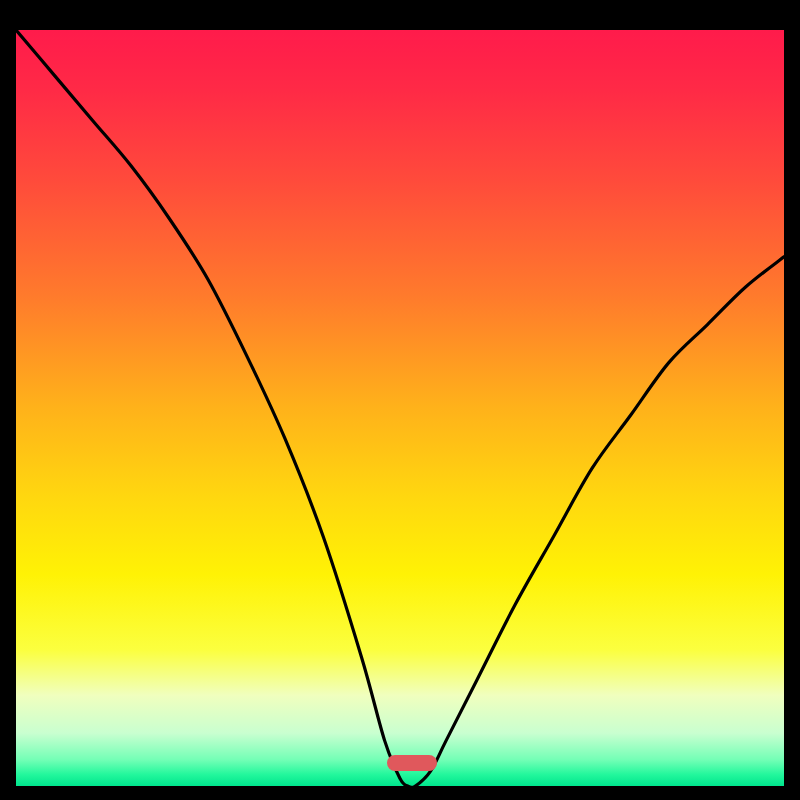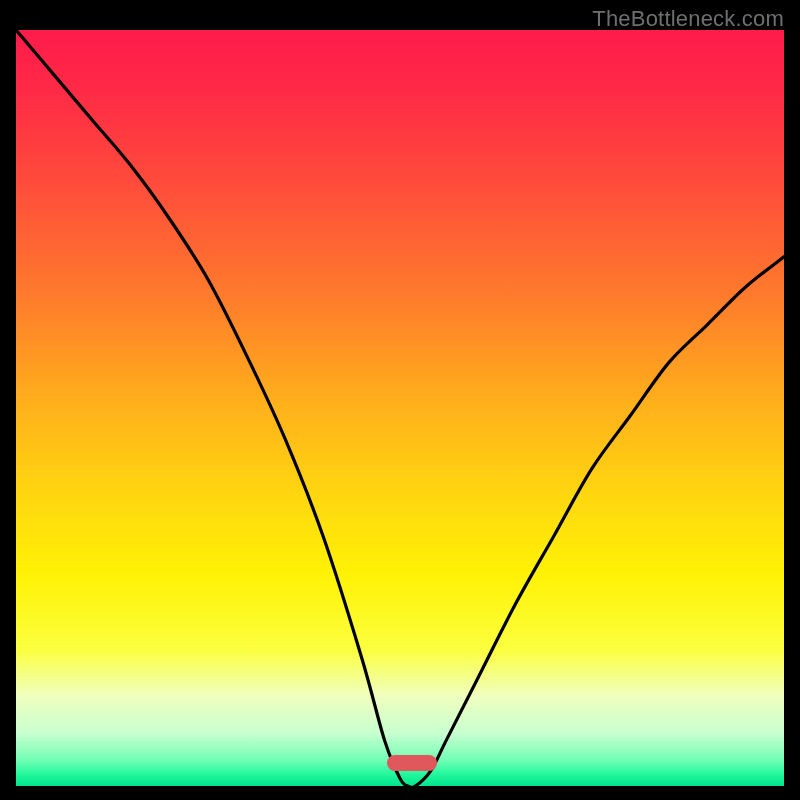--- a/index.html
+++ b/index.html
@@ -50,21 +50,20 @@
   .marker {
     position: absolute;
     border-radius: 50px;
   }
 </style>
 </head>
 <body>
 
 <div class="frame">
 
-  <div class="watermark">TheBottleneck.com</div>
 
   <div class="plot">
 
     <svg class="gradient" width="768" height="756" viewBox="0 0 768 756" preserveAspectRatio="none">
       <defs>
         <linearGradient id="bg" x1="0" y1="0" x2="0" y2="1">
             <stop offset="0%" stop-color="#ff1b4b"></stop>
             <stop offset="8%" stop-color="#ff2a46"></stop>
             <stop offset="20%" stop-color="#ff4b3b"></stop>
             <stop offset="35%" stop-color="#ff7a2c"></stop>

